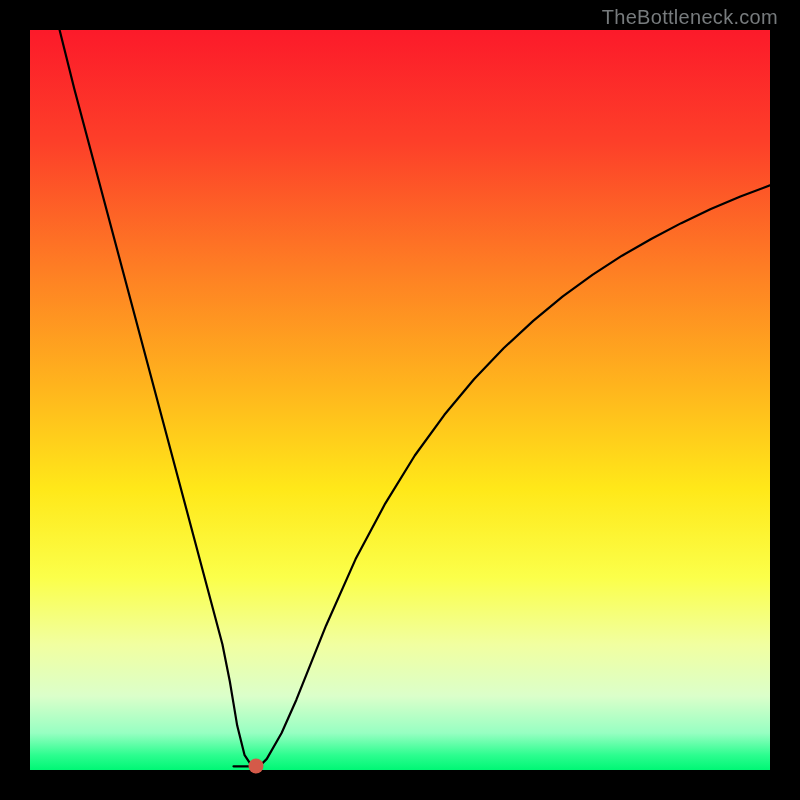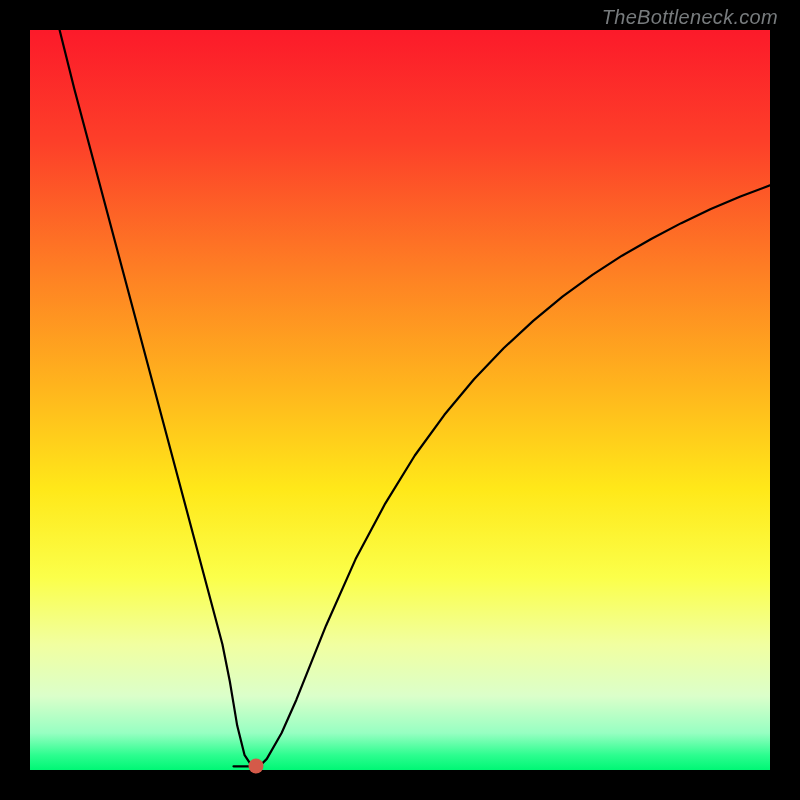--- a/index.html
+++ b/index.html
@@ -52,21 +52,20 @@
     height: 15px;
     border-radius: 50%;
     background: #d45a49;
     transform: translate(-50%, -50%);
   }
   .watermark {
     position: absolute;
     color: #777b7d;
     font-size: 20px;
     letter-spacing: 0.3px;
-    font-style: italic;
   }
 </style>
 </head>
 <body>
 
 <div class="frame">
   <div class="plot-area">
     <svg class="curve-svg" viewBox="0 0 740 740" preserveAspectRatio="none">
       <path id="curve-path" fill="none" stroke="#000" stroke-width="2.2" stroke-linejoin="round" stroke-linecap="round" d="M29.60 0.00 L44.40 59.20 L59.20 114.70 L74.00 170.20 L88.80 225.70 L103.60 281.20 L118.40 336.70 L133.20 392.20 L148.00 447.70 L162.80 503.20 L177.60 558.70 L192.40 614.20 L199.80 651.20 L203.50 673.40 L207.20 695.60 L214.60 725.20 L222.00 736.30 L229.40 736.30 L236.80 728.90 L251.60 703.00 L266.40 669.70 L281.20 632.70 L296.00 595.70 L325.60 529.10 L355.20 473.60 L384.80 425.50 L414.40 384.80 L444.00 349.28 L473.60 318.20 L503.20 290.82 L532.80 266.40 L562.40 244.94 L592.00 225.70 L621.60 208.68 L651.20 193.14 L680.80 179.08 L710.40 166.50 L740.00 155.40 "></path>
       <path id="flat-path" fill="none" stroke="#000" stroke-width="2.2" stroke-linecap="round" d="M203.50 736.30 L222.00 736.30"></path>

